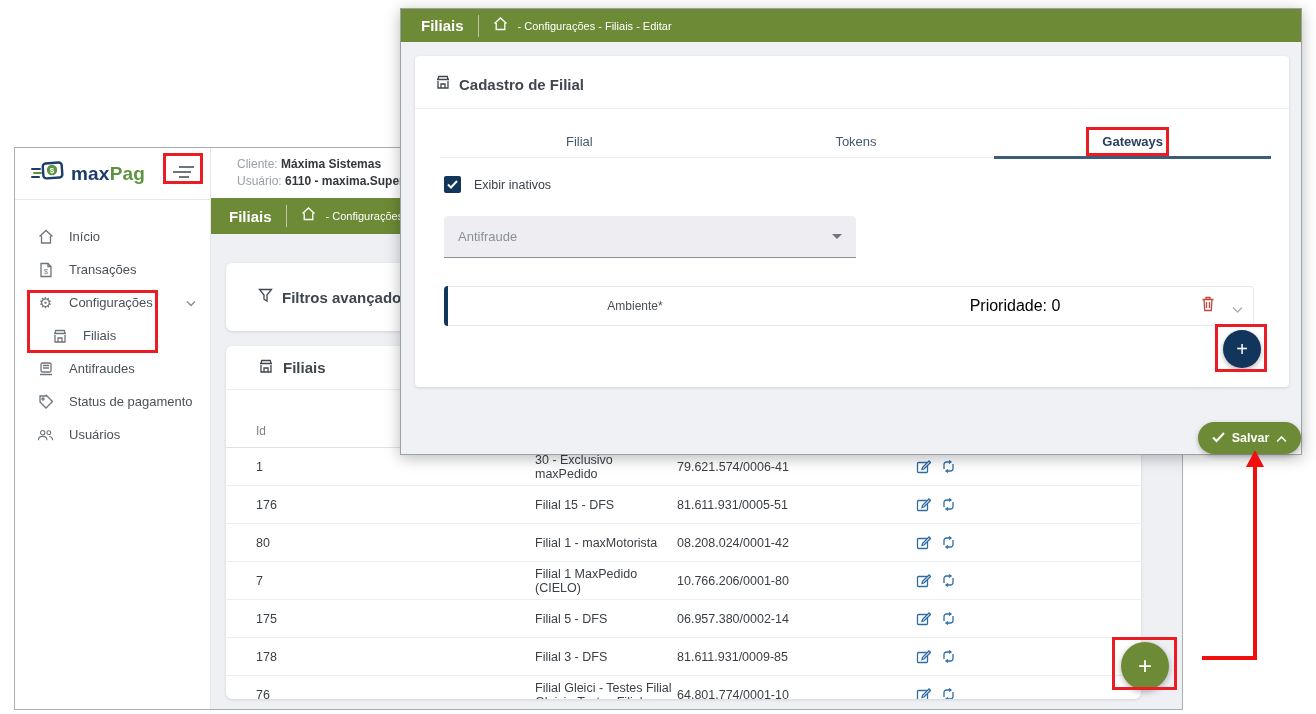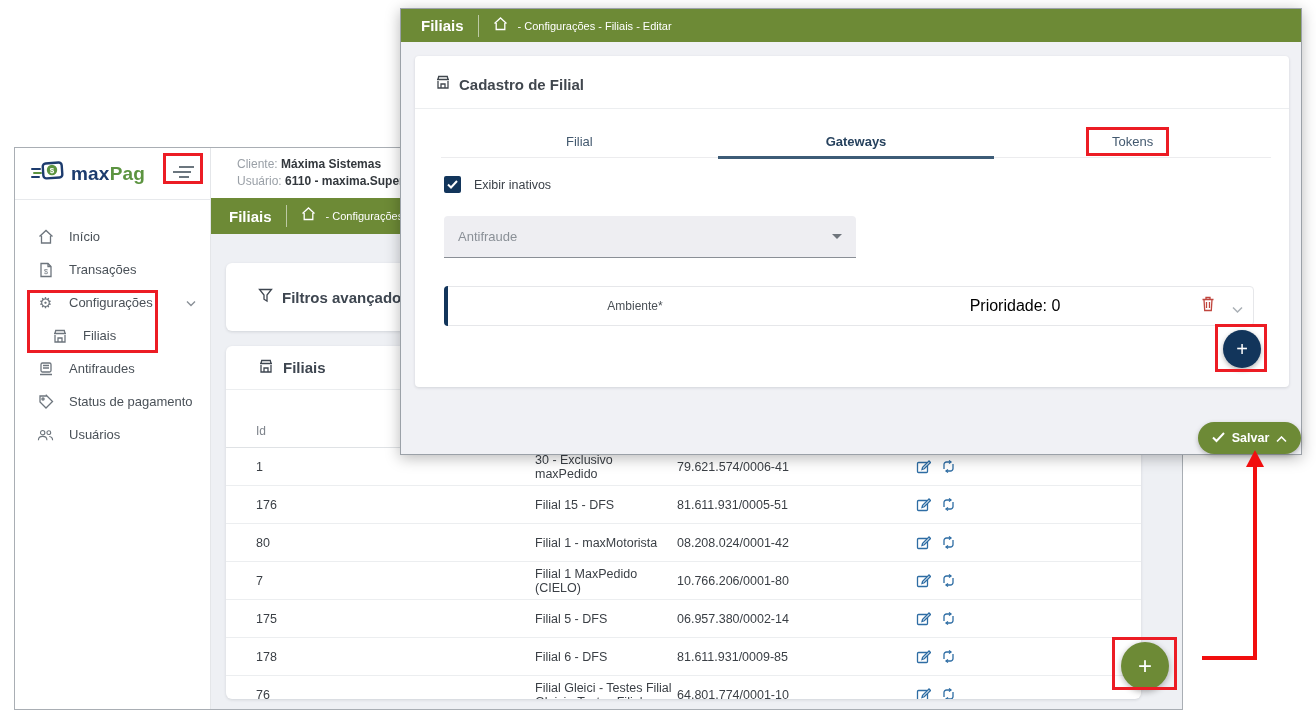--- a/index.html
+++ b/index.html
@@ -360,21 +360,21 @@
                     <path d="M3 10V5.5A2.5 2.5 0 015.5 3h4"></path>
                     <path d="M12 5v4.5A2.5 2.5 0 019.5 12h-4"></path>
                     <path d="M8 1.5L10 3 8 4.5M7 10.5L5 12l2 1.5"></path>
                   </svg>
         </span>
       </span>
     </div>
 
     <div class="tbl-row">
       <span class="c-id">178</span>
-      <span class="c-nome">Filial 6 - DFS</span>
+      <span class="c-nome">Filial 3 - DFS</span>
       <span class="c-cnpj">81.611.931/0009-85</span>
       <span class="cell-icons">
         <span class="row-icon">
           <svg width="15" height="15" viewBox="0 0 15 15" fill="none" stroke="#2e6da4" stroke-width="1.3">
                     <rect x="1.5" y="3.5" width="10" height="10" rx="1"></rect>
                     <path d="M6.5 8.5L13 2l1.5 1.5-6.3 6.3-2.2.7z" fill="#fff"></path>
                   </svg>
         </span>
         <span class="row-icon">
           <svg width="15" height="15" viewBox="0 0 15 15" fill="none" stroke="#2e6da4" stroke-width="1.3">
@@ -434,25 +434,25 @@
               <path d="M2 5.5h12M3 5.5L3.7 2.5h8.6L13 5.5M3 7v7h10V7M6 14v-4h4v4"></path>
             </svg>
         </span>
         <span class="dlg-title">Cadastro de Filial</span>
       </div>
 
       <div class="tabs">
         <div class="tab">
             <span>Filial</span>
           </div>
+        <div class="tab">
+            <span>Tokens</span>
+          </div>
         <div class="tab active">
             <span>Gateways</span>
-          </div>
-        <div class="tab">
-            <span>Tokens</span>
           </div>
       </div>
 
       <div class="chk-row">
         <span class="checkbox">
           <svg width="11" height="9" viewBox="0 0 11 9" fill="none" stroke="#fff" stroke-width="2">
               <path d="M1 4.5l3 3L10 1"></path>
             </svg>
         </span>
         <span class="chk-label">Exibir inativos</span>

